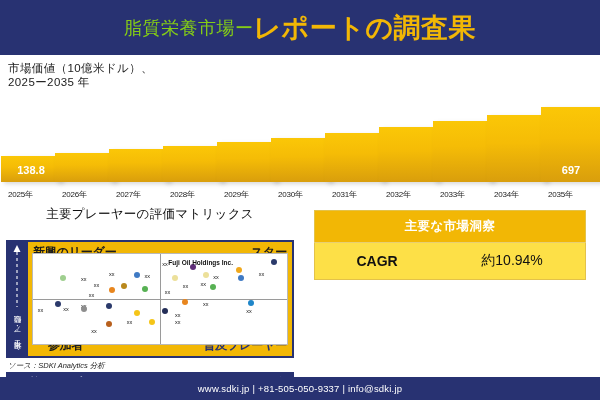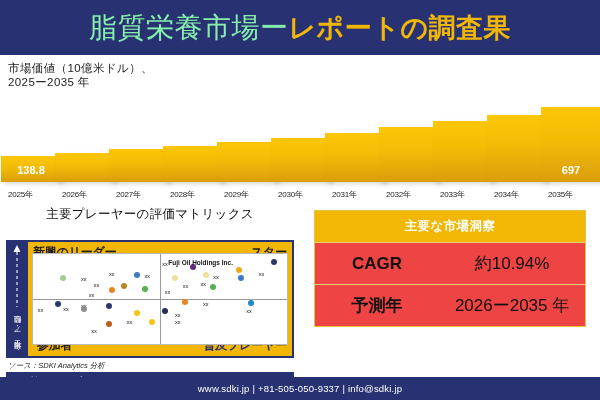--- a/index.html
+++ b/index.html
@@ -13,22 +13,22 @@
 
   
   #header {
     height: 55px;
     background: #283272;
     display: flex;
     align-items: center;
     justify-content: center;
   }
   #title-main {
-    font-size: 28px;
-    color: #86efac;
+    font-size: 18px;
+    color: #84cc16;
     letter-spacing: 0.5px;
     white-space: nowrap;
   }
   #title-accent {
     font-size: 27px;
     color: #f2b705;
     font-weight: bold;
     letter-spacing: 0.5px;
     white-space: nowrap;
   }
@@ -158,21 +158,21 @@
   }
   .band-label {
     position: absolute;
     font-size: 12px;
     color: #1b1b1b;
     font-weight: bold;
     letter-spacing: -0.2px;
   }
   #label-emerging { top: 2px; left: 5px; }
   #label-star { top: 2px; right: 5px; margin-left: 44px; }
-  #label-participant { bottom: 2px; left: 9px; }
+  #label-participant { bottom: 2px; left: 20px; }
   #label-pervasive { bottom: 2px; right: 5px; color: #283272; }
   #plot {
     position: relative;
     width: 100%;
     height: 100%;
     background: #ffffff;
     border: 1px solid #b9b9b9;
   }
   #plot-vline {
     position: absolute;
@@ -251,25 +251,25 @@
     background: #f2b705;
     color: #ffffff;
     font-size: 12.5px;
     font-weight: bold;
     padding: 7px 0;
     text-align: center;
     letter-spacing: 0.4px;
   }
   #insights-table td {
     border-top: 1px solid #e8cf72;
-    font-size: 17px;
+    font-size: 14px;
     color: #111111;
     padding: 9px 4px;
     text-align: center;
-    background: #ef4444;
+    background: #fde047;
   }
   #insights-table td.row-key {
     font-weight: bold;
     width: 46%;
   }
 
   
   #footer {
     position: absolute;
     left: 0;
@@ -437,24 +437,20 @@
       <thead>
         <tr id="insights-header">
           <th colspan="2">主要な市場洞察</th>
         </tr>
       </thead>
       <tbody id="insights-body">
           <tr>
             <td class="row-key">CAGR</td>
             <td class="row-value">約10.94%</td>
           </tr>
-          <tr>
-            <td class="row-key">予測年</td>
-            <td class="row-value">2026ー2035 年</td>
-          </tr>
         </tbody>
     </table>
   </div>
 </div>
 
 <div id="footer">
   <span id="footer-text">www.sdki.jp | +81-505-050-9337 | info@sdki.jp</span>
 </div>
 
 </body></html>

